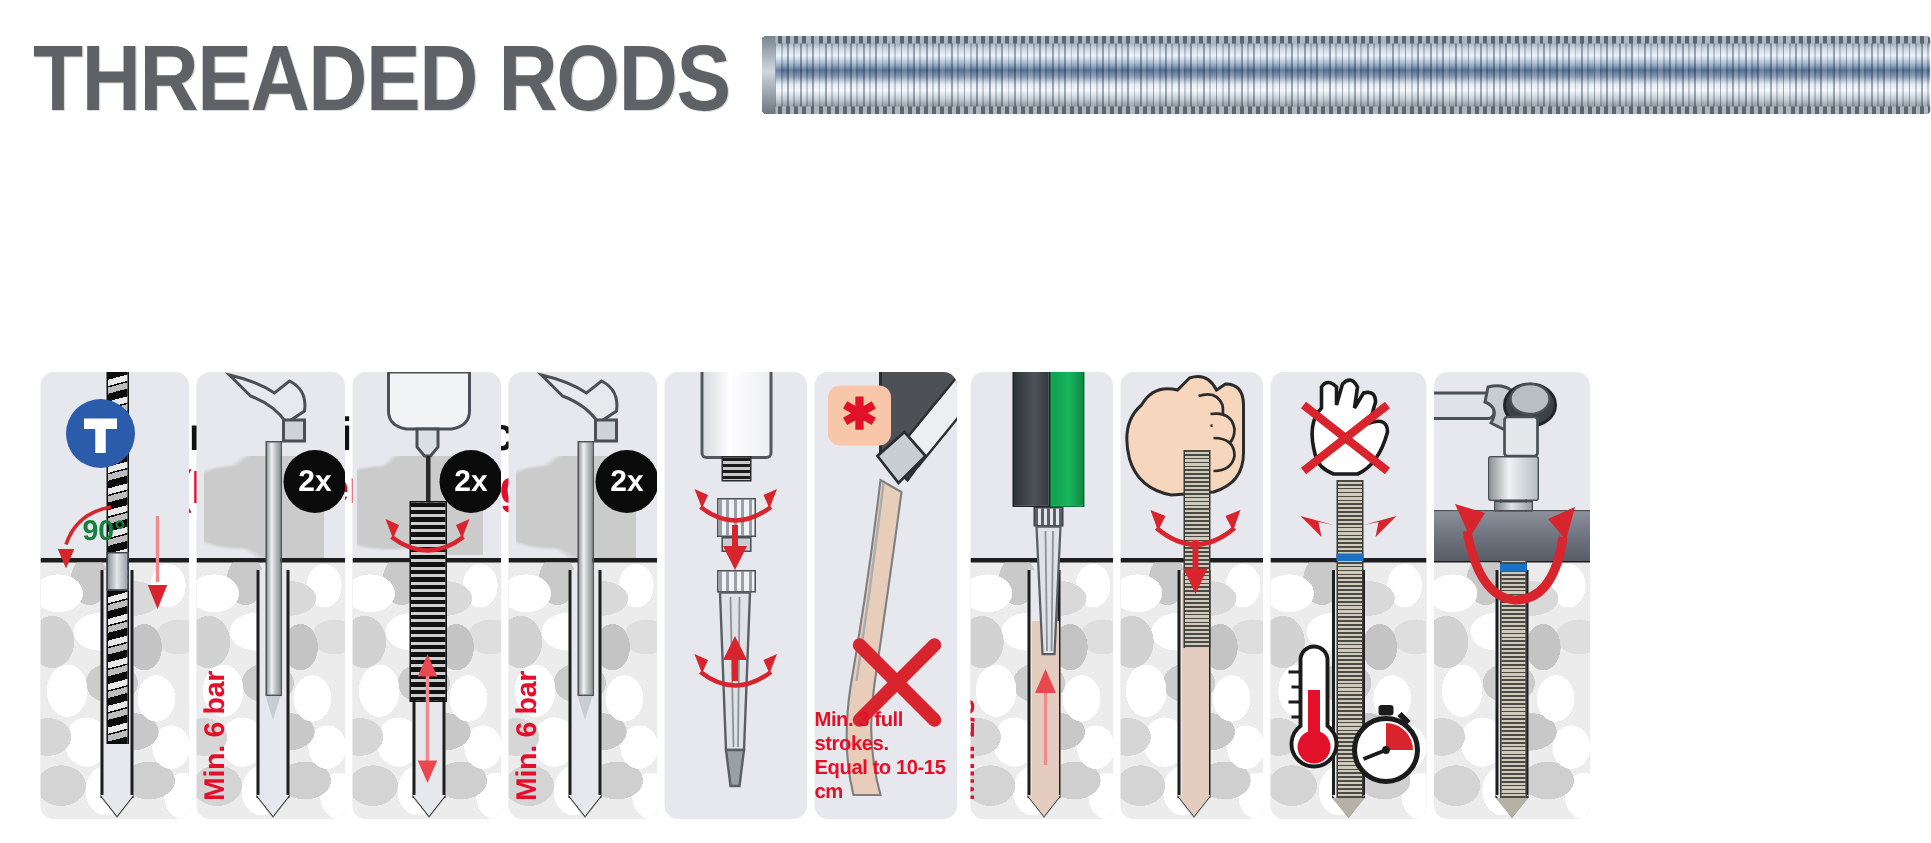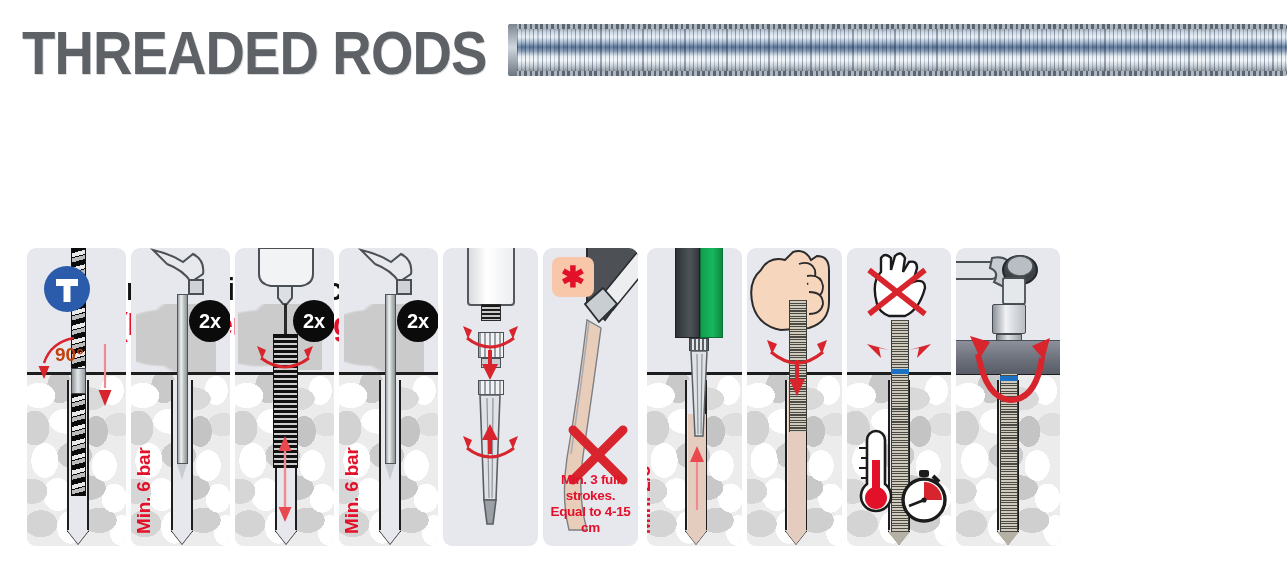--- a/index.html
+++ b/index.html
@@ -161,29 +161,29 @@
   .vcap {
     position: absolute;
     color: #e3102a; font-weight: bold;
     font-size: 19px; white-space: nowrap;
     transform: rotate(-90deg);
     transform-origin: left bottom;
     letter-spacing: -0.2px;
     z-index: 5;
   }
   .hcap {
-    position: absolute; width: 100%; text-align: center;
+    position: absolute; width: 100%; text-align: left;
     color: #e3102a; font-weight: bold;
     font-size: 13.5px; line-height: 16px;
     letter-spacing: -0.3px;
     z-index: 5;
   }
   .label-90 {
     position: absolute;
-    font-size: 19px; font-weight: bold; color: #c2410c;
+    font-size: 19px; font-weight: bold; color: #15803d;
     z-index: 5;
   }
 
   
   .rod-thread {
     position: absolute;
     background:
       repeating-linear-gradient(180deg,
         #4a4a44 0px, #4a4a44 1.1px,
         #cfcabc 1.1px, #cfcabc 2.6px),
@@ -373,21 +373,21 @@
 
     <div class="badge-asterisk" style="left:9px; top:9px;">✱</div>
 
     <svg class="ov" width="95" height="298">
       <line x1="30" y1="182" x2="80" y2="232" stroke="#d8242c" stroke-width="9" stroke-linecap="round"></line>
       <line x1="80" y1="182" x2="30" y2="232" stroke="#d8242c" stroke-width="9" stroke-linecap="round"></line>
     </svg>
 
     <div class="hcap" style="left:0; bottom:10px;">
       <span>Min. 3 full strokes.</span><br>
-      <span>Equal to 4-15 cm</span>
+      <span>Equal to 10-15 cm</span>
     </div>
   </div>
 
   <div class="panel" style="left:647px; width:95px;">
     <div class="ground"></div>
     <div class="hole" style="left:38px; width:22px; height:152px; bottom:14px;"></div>
     <div class="hole-tip" style="left:38px; bottom:2px;"></div>
     <div class="resin" style="left:41px; width:18px; height:118px; bottom:14px;"></div>
     <div style="position:absolute; left:38px; bottom:2px; width:0;height:0;
          border-left:11px solid transparent;border-right:11px solid transparent;border-top:14px solid #e4cdbe;"></div>

